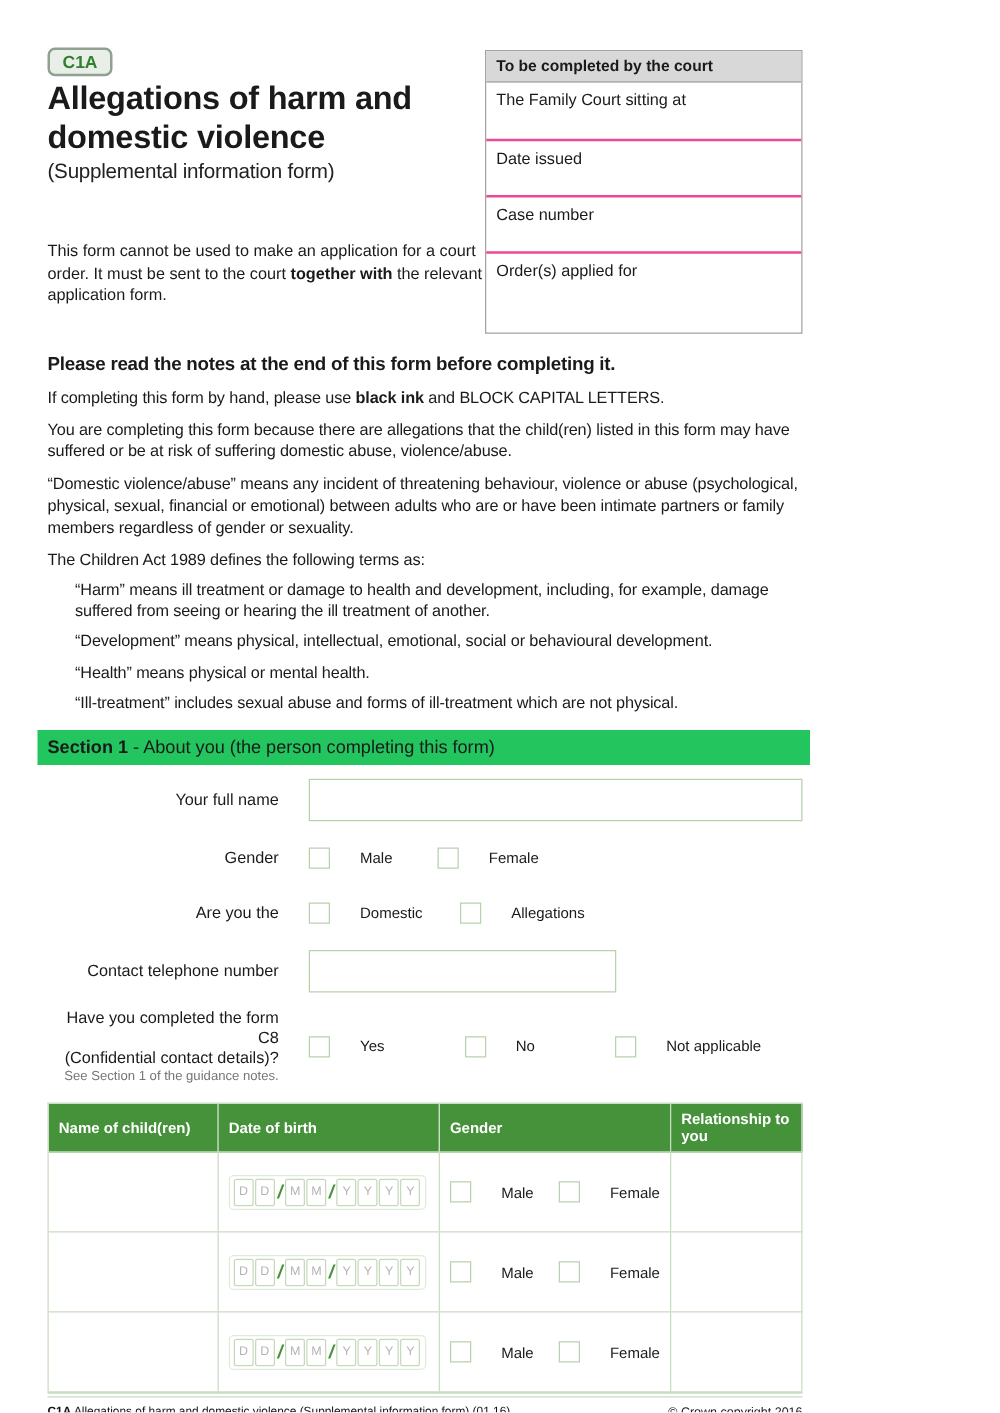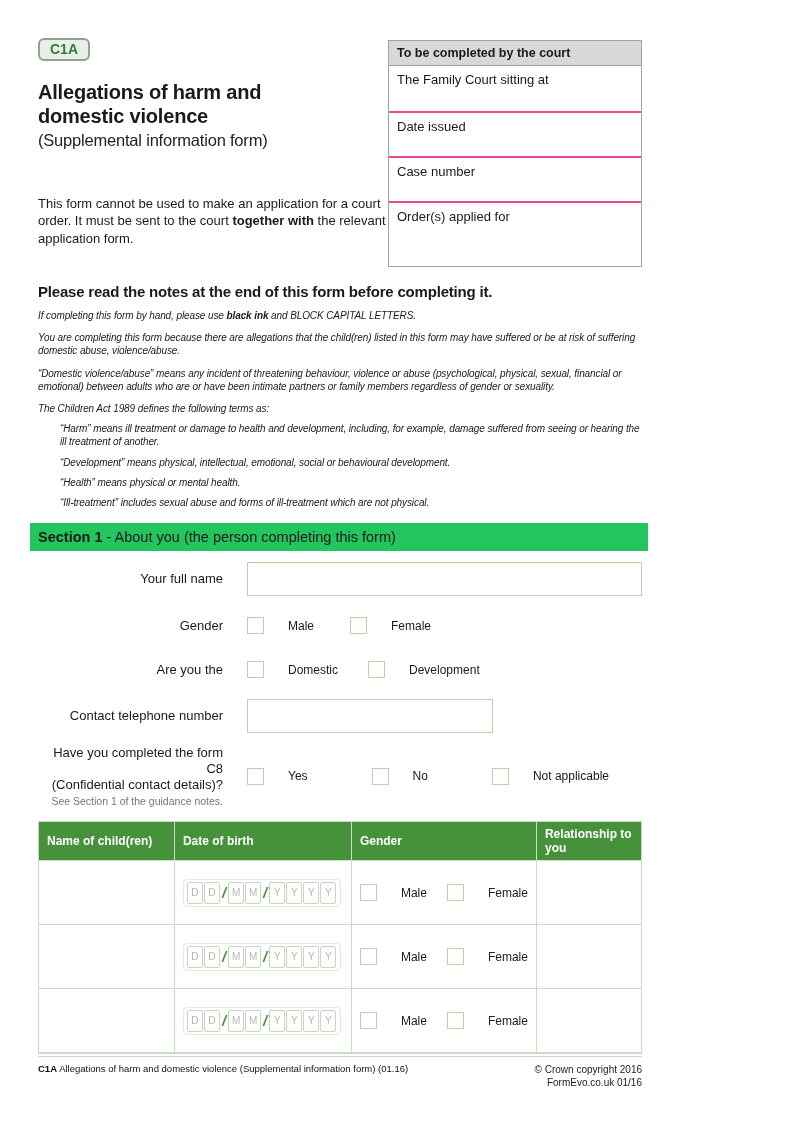--- a/index.html
+++ b/index.html
@@ -19,40 +19,40 @@
   .badge {
     display: inline-block;
     background: #e9eee8;
     border: 2px solid #8fa18f;
     border-radius: 6px;
     padding: 1px 10px 2px 10px;
     color: #30802f;
     font-weight: bold;
     font-size: 14px;
   }
-  .title { margin-top: 19px; font-size: 20px; font-weight: bold; line-height: 1.2; letter-spacing: -0.2px; }
+  .title { margin-top: 2px; font-size: 26px; font-weight: bold; line-height: 1.2; letter-spacing: -0.2px; }
   .subtitle { margin-top: 3px; font-size: 16.5px; color: #222; letter-spacing: -0.2px; }
   .intro { margin-top: 45px; font-size: 13px; line-height: 1.33; width: 350px; }
 
   .court-box { width: 357px; border: 1px solid #a3a3a3; margin-top: 2px; }
   .court-box-header {
     background: #d8d8d8;
     border-bottom: 1px solid #a3a3a3;
     font-weight: bold;
     font-size: 12.5px;
     padding: 5px 8px;
   }
   .court-row { min-height: 45px; padding: 6px 8px; font-size: 13px; }
   .court-row + .court-row { border-top: 2px solid #ec4899; }
   .court-row.tall { min-height: 65px; }
 
   
   .notes { margin-top: 16px; }
   .notes-heading { font-size: 15px; font-weight: bold; letter-spacing: -0.2px; }
-  .notes p { margin-top: 9px; font-size: 10px; line-height: 1.32; letter-spacing: -0.1px; font-style: italic; }
+  .notes p { margin-top: 9px; font-size: 13px; line-height: 1.32; letter-spacing: -0.1px; }
   .defs { margin-top: 2px; }
   .defs p { margin: 7px 0 0 22px; }
   b { font-weight: bold; }
 
   
   .section-bar {
     margin: 14px -6px 0 -8px;
     background: #22c55e;
     padding: 6px 8px 6px 8px;
     font-size: 14.5px;
@@ -230,21 +230,21 @@
 
   <div class="frow mt27">
     <div class="flabel">Are you the</div>
     <div class="opts r-gap">
       <div class="opt">
         <span class="cb"></span>
         <span class="cb-label">Domestic</span>
       </div>
       <div class="opt">
         <span class="cb"></span>
-        <span class="cb-label">Development</span>
+        <span class="cb-label">Allegations</span>
       </div>
     </div>
   </div>
 
   <div class="frow mt21">
     <div class="flabel">Contact telephone number</div>
     <input class="text-input" style="width: 246px;" type="text">
   </div>
 
   <div class="frow mt12">

